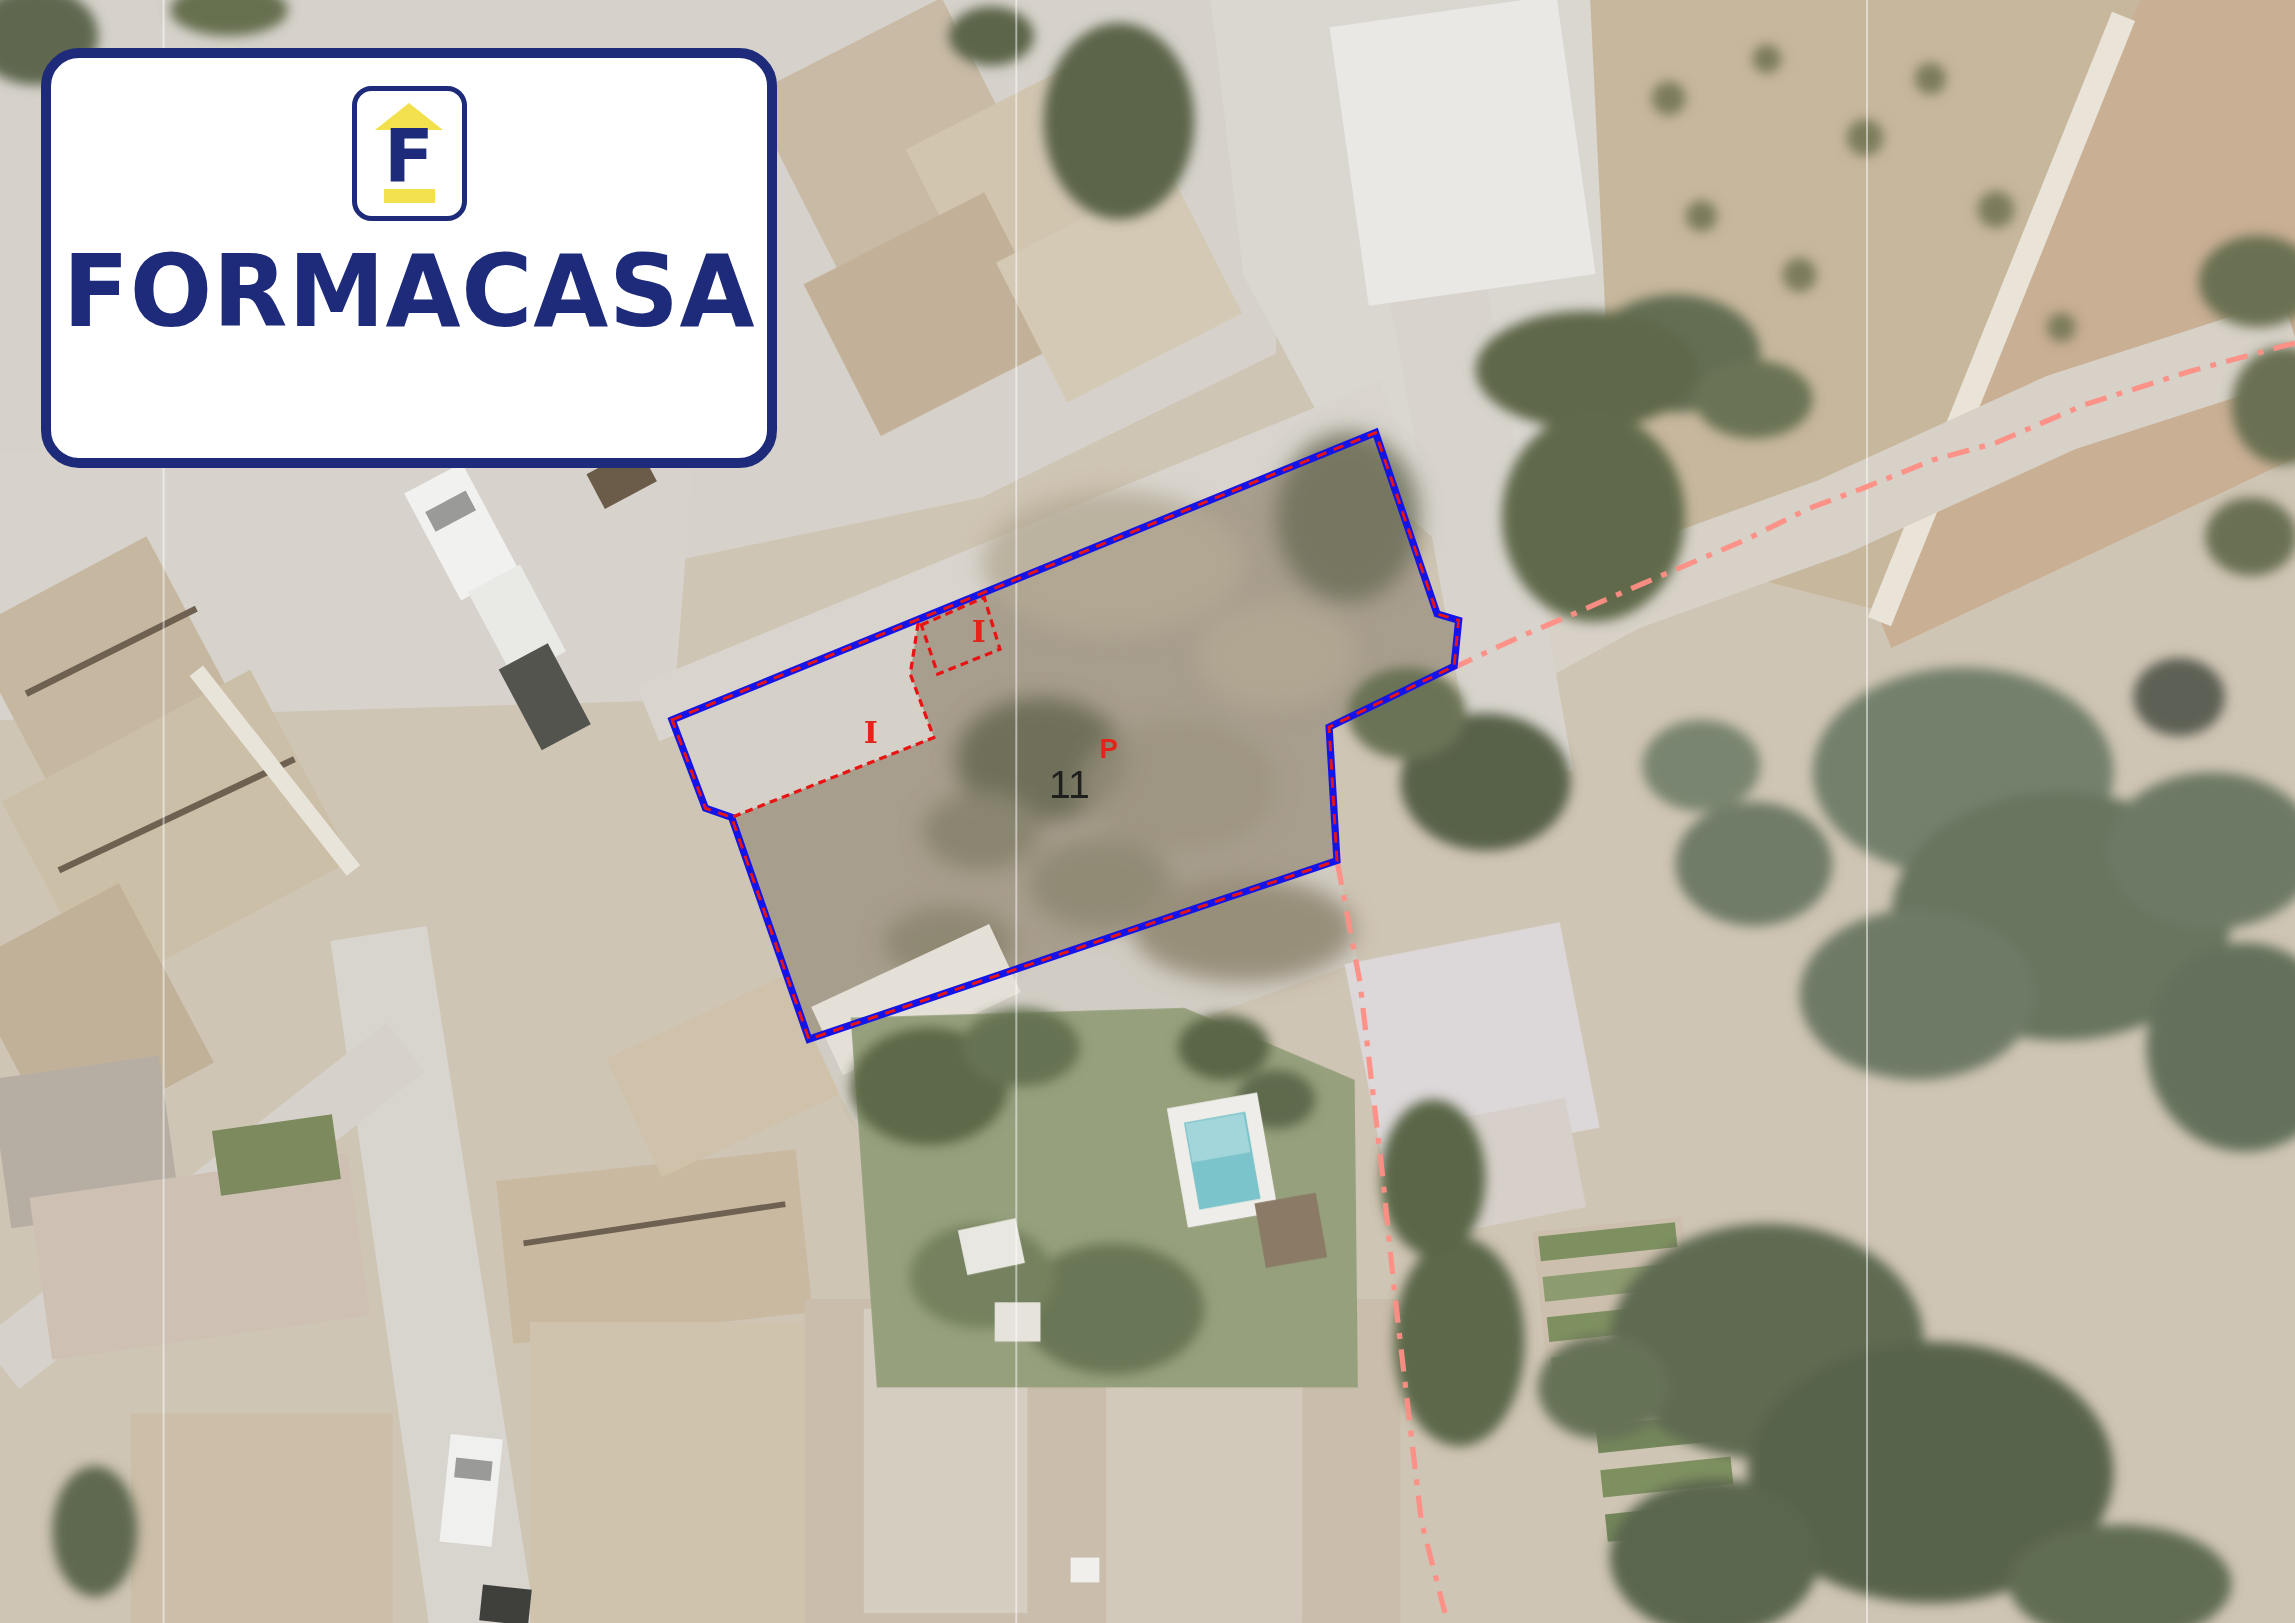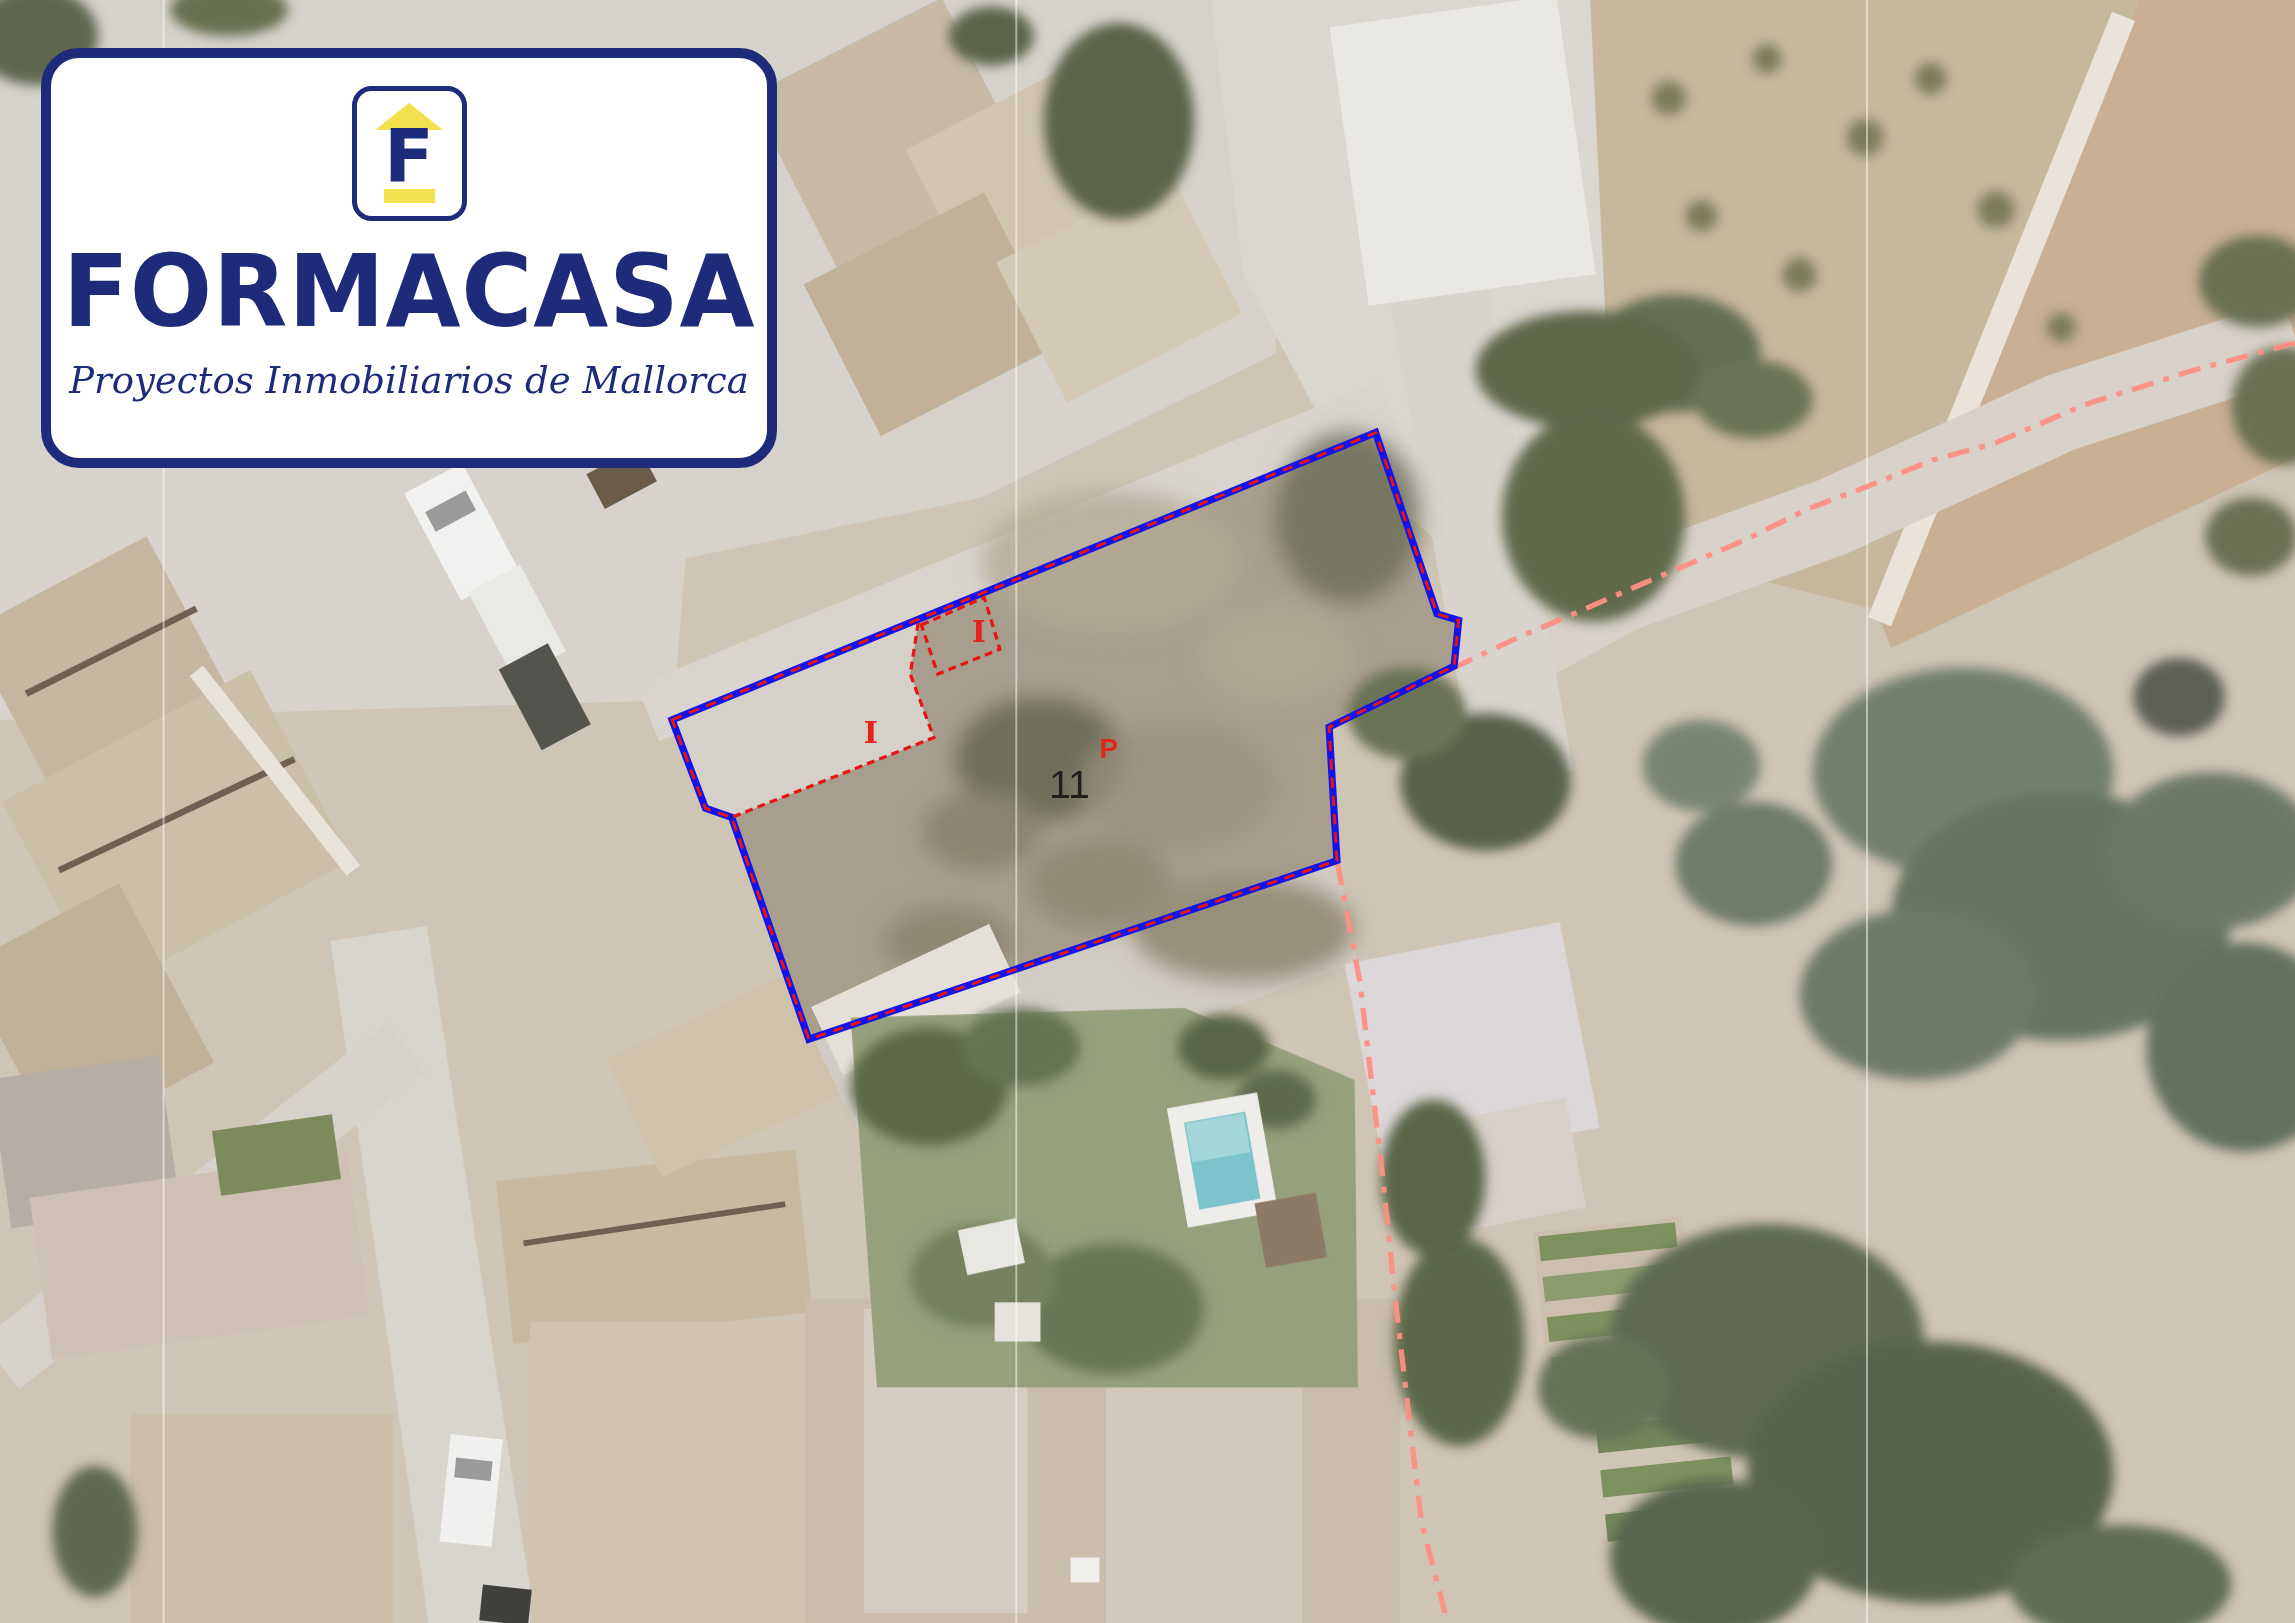--- a/index.html
+++ b/index.html
@@ -214,17 +214,16 @@
     </g>
   </svg>
 
   <div class="logo-card">
     <div class="emblem">
       <div class="emblem-roof"></div>
       <div class="emblem-letter">F</div>
       <div class="emblem-base"></div>
     </div>
     <div class="brand">FORMACASA</div>
-    <div class="tagline">Proyectos Inmobiliarios de Mallorca</div>
   </div>
 
 </div>
 
 
 </body></html>

